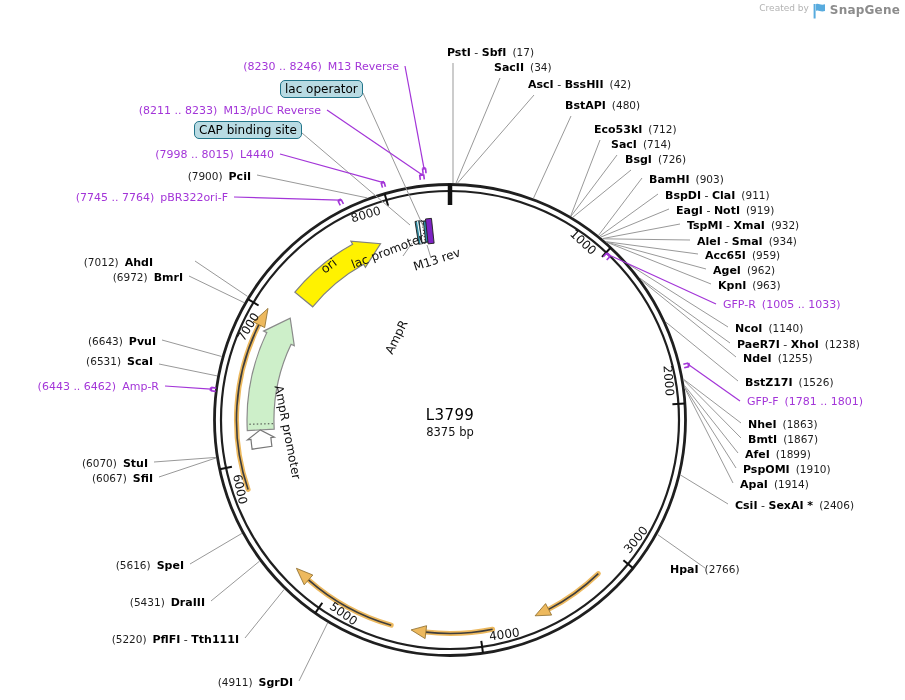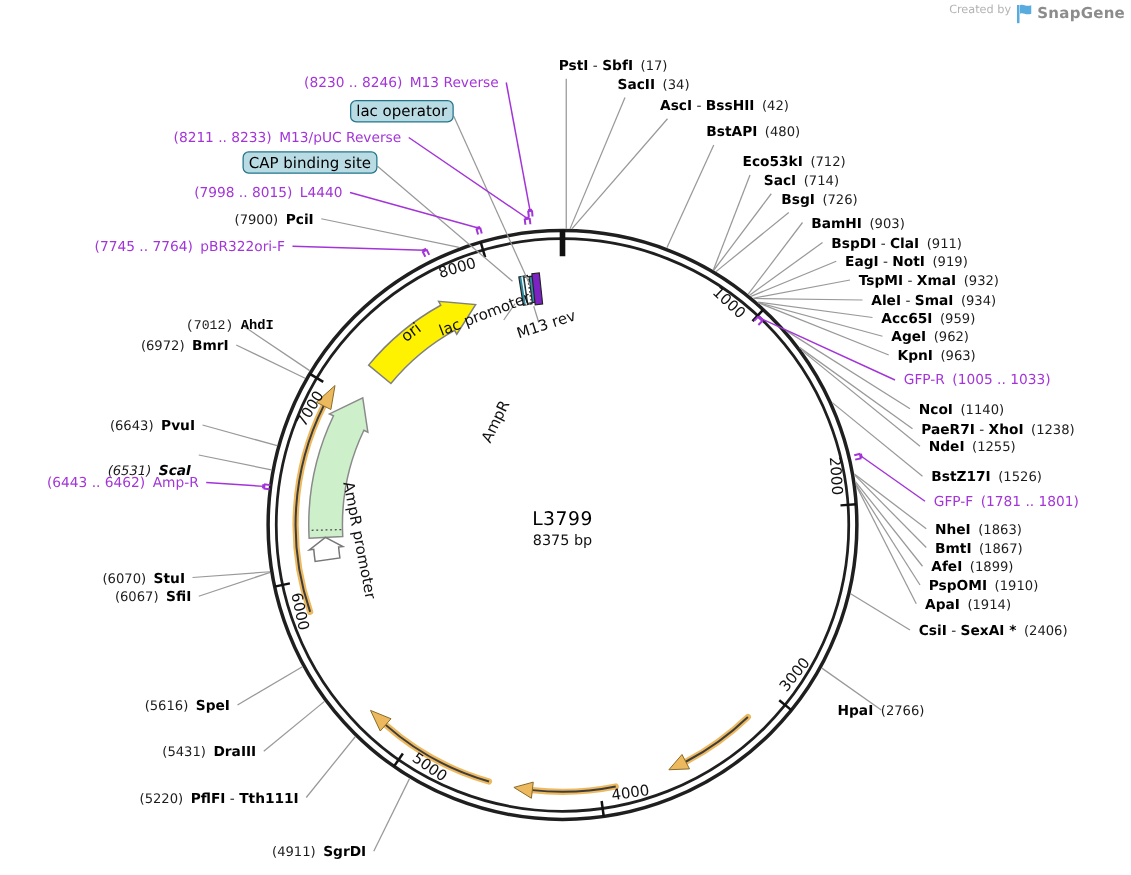--- a/index.html
+++ b/index.html
@@ -187,24 +187,24 @@
       <div class="site-label right" style="left: 743px; top: 468px;"><span class="nm">PspOMI</span><span class="ps">(1910)</span></div>
       <div class="site-label right" style="left: 740px; top: 483px;"><span class="nm">ApaI</span><span class="ps">(1914)</span></div>
       <div class="site-label right" style="left: 735px; top: 504px;"><span class="nm">CsiI</span><span class="dash"> - </span><span class="nm">SexAI *</span><span class="ps">(2406)</span></div>
       <div class="site-label right" style="left: 670px; top: 568px;"><span class="nm">HpaI</span><span class="ps">(2766)</span></div>
       <div class="site-label left" style="right: 612px; top: 681px;"><span class="ps">(4911)</span><span class="nm">SgrDI</span></div>
       <div class="site-label left" style="right: 666px; top: 638px;"><span class="ps">(5220)</span><span class="nm">PflFI</span><span class="dash"> - </span><span class="nm">Tth111I</span></div>
       <div class="site-label left" style="right: 700px; top: 601px;"><span class="ps">(5431)</span><span class="nm">DraIII</span></div>
       <div class="site-label left" style="right: 721px; top: 564px;"><span class="ps">(5616)</span><span class="nm">SpeI</span></div>
       <div class="site-label left" style="right: 752px; top: 477px;"><span class="ps">(6067)</span><span class="nm">SfiI</span></div>
       <div class="site-label left" style="right: 757px; top: 462px;"><span class="ps">(6070)</span><span class="nm">StuI</span></div>
-      <div class="site-label left" style="right: 752px; top: 376px; font-style: italic;"><span class="ps">(6531)</span><span class="nm">ScaI</span></div>
+      <div class="site-label left" style="right: 752px; top: 360px;"><span class="ps">(6531)</span><span class="nm">ScaI</span></div>
       <div class="site-label left" style="right: 749px; top: 340px;"><span class="ps">(6643)</span><span class="nm">PvuI</span></div>
       <div class="site-label left" style="right: 722px; top: 276px;"><span class="ps">(6972)</span><span class="nm">BmrI</span></div>
-      <div class="site-label left" style="right: 686px; top: 261px; font-family: Liberation Mono, monospace;"><span class="ps">(7012)</span><span class="nm">AhdI</span></div>
+      <div class="site-label left" style="right: 752px; top: 261px;"><span class="ps">(7012)</span><span class="nm">AhdI</span></div>
       <div class="site-label left" style="right: 654px; top: 175px;"><span class="ps">(7900)</span><span class="nm">PciI</span></div>
       <div class="primer-label" style="color: rgb(163, 53, 216); left: 723px; top: 304px;"><span>GFP-R</span><span class="gap"></span><span>(1005 .. 1033)</span></div>
       <div class="primer-label" style="color: rgb(163, 53, 216); left: 747px; top: 401px;"><span>GFP-F</span><span class="gap"></span><span>(1781 .. 1801)</span></div>
       <div class="primer-label" style="color: rgb(163, 53, 216); right: 746px; top: 386px;"><span>(6443 .. 6462)</span><span class="gap"></span><span>Amp-R</span></div>
       <div class="primer-label" style="color: rgb(163, 53, 216); right: 677px; top: 197px;"><span>(7745 .. 7764)</span><span class="gap"></span><span>pBR322ori-F</span></div>
       <div class="primer-label" style="color: rgb(163, 53, 216); right: 631px; top: 154px;"><span>(7998 .. 8015)</span><span class="gap"></span><span>L4440</span></div>
       <div class="primer-label" style="color: rgb(163, 53, 216); right: 584px; top: 110px;"><span>(8211 .. 8233)</span><span class="gap"></span><span>M13/pUC Reverse</span></div>
       <div class="primer-label" style="color: rgb(163, 53, 216); right: 506px; top: 66px;"><span>(8230 .. 8246)</span><span class="gap"></span><span>M13 Reverse</span></div>
       <div class="rot" style="left: 322px; top: 264px; font-size: 12.5px; transform: rotate(-37deg);">ori</div>
       <div class="rot" style="left: 352px; top: 259px; font-size: 12px; transform: rotate(-21deg);">lac promoter</div>

